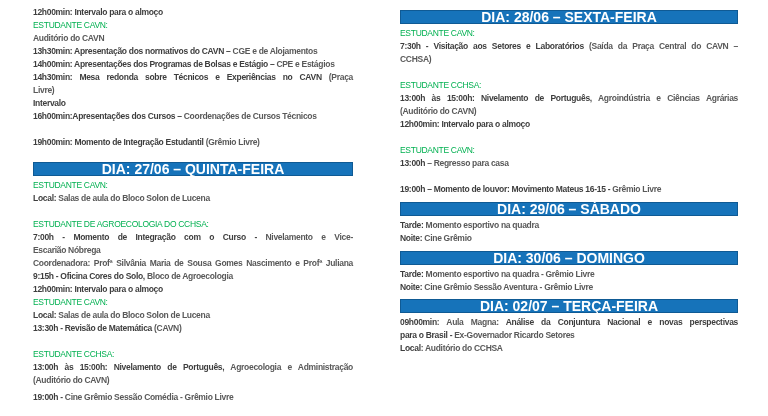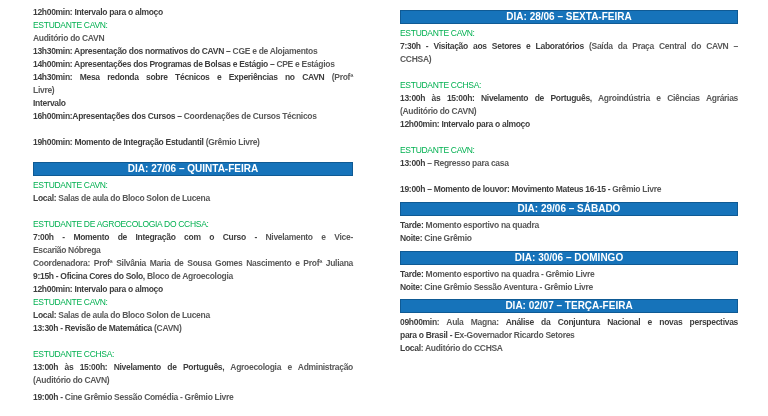--- a/index.html
+++ b/index.html
@@ -33,37 +33,37 @@
     height: 14px;
     box-sizing: border-box;
     background: var(--header-bg, #1673BA);
     border: 1px solid var(--header-border, #0F5A94);
     margin: 0 0 3px 0;
     display: flex;
     align-items: center;
     justify-content: center;
     color: var(--header-text, #ffffff);
     font-weight: bold;
-    font-size: 10px;
+    font-size: 14px;
     letter-spacing: 0;
     line-height: 12px;
   }
   .gapblk { width: 100%; }
 </style>
 </head>
 <body>
 
 <div class="page">
   <div class="col col-left">
       <div class="ln"><span class="seg-bold">12h00min: Intervalo para o almoço</span></div>
       <div class="ln"><span class="seg-green">ESTUDANTE CAVN:</span></div>
       <div class="ln"><span class="seg-regular">Auditório do CAVN</span></div>
       <div class="ln"><span class="seg-bold">13h30min: Apresentação dos normativos do CAVN – </span><span class="seg-regular">CGE e de Alojamentos</span></div>
       <div class="ln"><span class="seg-bold">14h00min: Apresentações dos Programas de Bolsas e Estágio – </span><span class="seg-regular">CPE e Estágios</span></div>
-      <div class="ln spread"><span class="seg-bold">14h30min: Mesa redonda sobre Técnicos e Experiências no CAVN </span><span class="seg-regular">(Profª</span></div>
+      <div class="ln spread"><span class="seg-bold">14h30min: Mesa redonda sobre Técnicos e Experiências no CAVN </span><span class="seg-regular">(Praça</span></div>
       <div class="ln"><span class="seg-regular">Livre)</span></div>
       <div class="ln"><span class="seg-bold">Intervalo</span></div>
       <div class="ln"><span class="seg-bold">16h00min:Apresentações dos Cursos – </span><span class="seg-regular">Coordenações de Cursos Técnicos</span></div>
       <div class="gapblk" style="height: 13px;"></div>
       <div class="ln"><span class="seg-bold">19h00min: Momento de Integração Estudantil </span><span class="seg-regular">(Grêmio Livre)</span></div>
       <div class="gapblk" style="height: 13px;"></div>
       <div class="bar">
         <span>DIA: 27/06 – QUINTA-FEIRA</span>
       </div>
       <div class="ln"><span class="seg-green">ESTUDANTE CAVN:</span></div>

